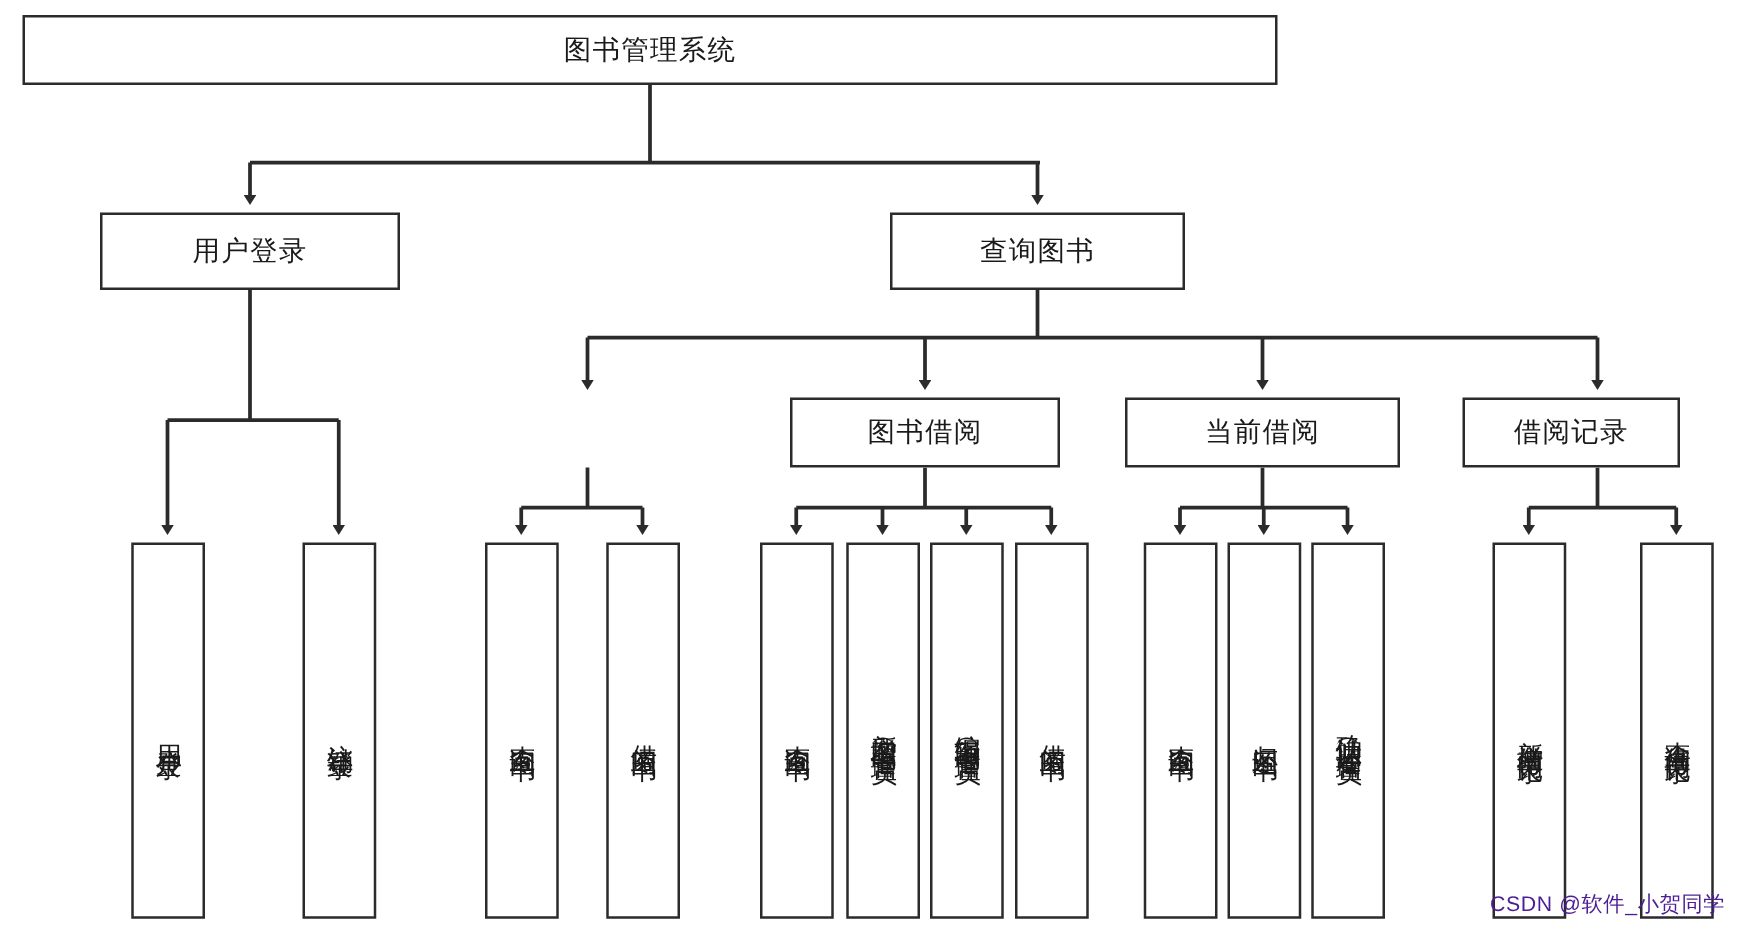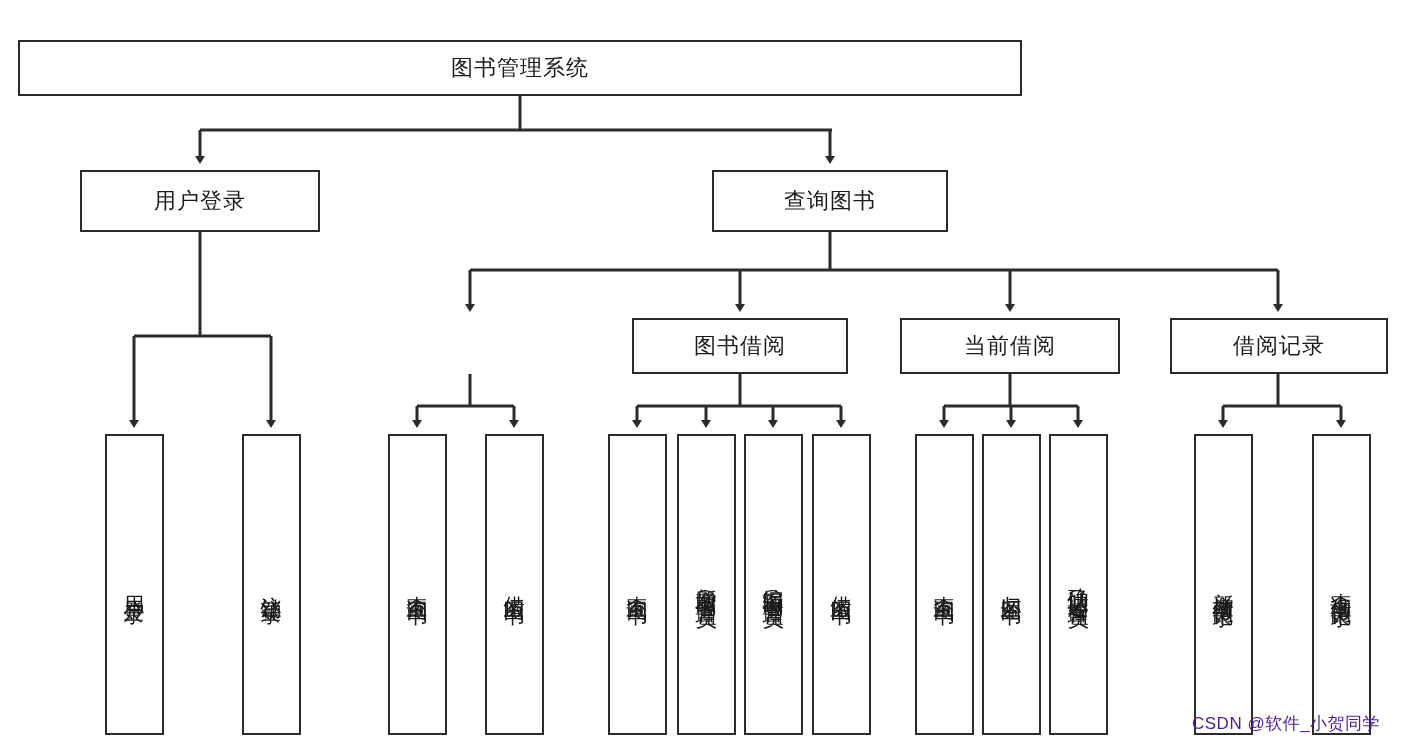--- a/index.html
+++ b/index.html
@@ -111,28 +111,28 @@
       <path d="M1011,406 L1011,424" marker-end="url(#arrow)"></path>
       <path d="M1078,406 L1078,424" marker-end="url(#arrow)"></path>
 
       <path d="M1278,374 L1278,406"></path>
       <path d="M1223,406 L1341,406"></path>
       <path d="M1223,406 L1223,424" marker-end="url(#arrow)"></path>
       <path d="M1341,406 L1341,424" marker-end="url(#arrow)"></path>
     </g>
   </svg>
 
-  <div class="node node-h" style="left: 18px; top: 12px; width: 1004px; height: 56px; margin-top: 28px;">图书管理系统</div>
+  <div class="node node-h" style="left: 18px; top: 12px; width: 1004px; height: 56px;">图书管理系统</div>
 
   <div class="node node-h" style="left: 80px; top: 170px; width: 240px; height: 62px;">用户登录</div>
   <div class="node node-h" style="left: 712px; top: 170px; width: 236px; height: 62px;">查询图书</div>
 
   <div class="node node-h" style="left: 900px; top: 318px; width: 220px; height: 56px;">当前借阅</div>
   <div class="node node-h" style="left: 632px; top: 318px; width: 216px; height: 56px;">图书借阅</div>
-  <div class="node node-h" style="left: 1170px; top: 318px; width: 218px; height: 56px;">借阅记录</div>
+  <div class="node node-h" style="left: 1170px; top: 318px; width: 174px; height: 56px;">借阅记录</div>
 
   <div class="node leaf" style="left: 105px; top: 434px; width: 59px; height: 301px;">
     <span class="vtext">用户登录</span>
   </div>
   <div class="node leaf" style="left: 242px; top: 434px; width: 59px; height: 301px;">
     <span class="vtext">注销登录</span>
   </div>
   <div class="node leaf" style="left: 388px; top: 434px; width: 59px; height: 301px;">
     <span class="vtext">查询图书</span>
   </div>

